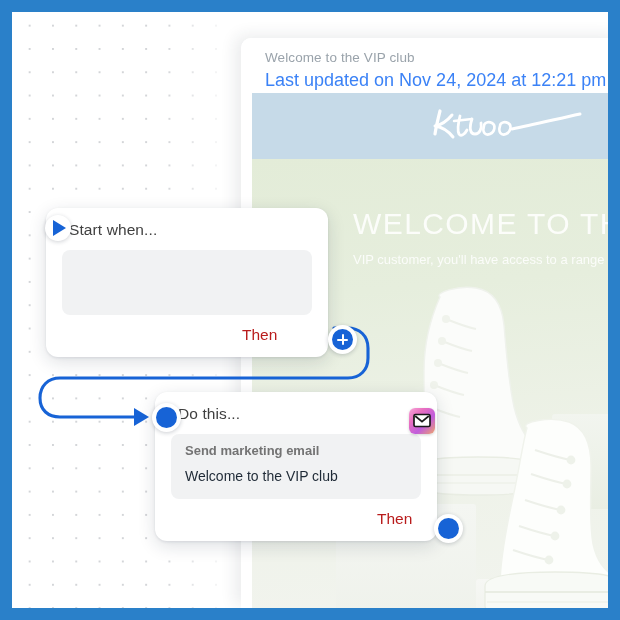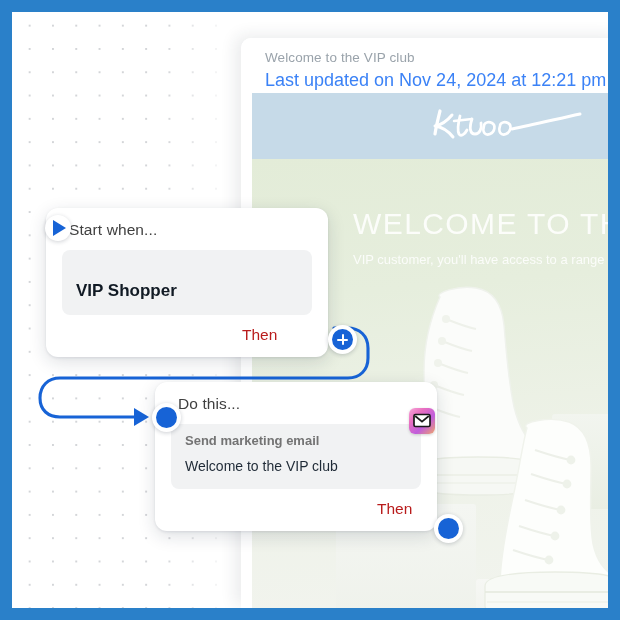--- a/index.html
+++ b/index.html
@@ -148,21 +148,21 @@
   }
 
   
   .flow-card {
     position: absolute;
     background: #ffffff;
     border-radius: 12px;
     box-shadow: 0 5px 18px rgba(22,34,55,0.14), 0 1px 3px rgba(22,34,55,0.10);
   }
   #card-start { left: 34px;  top: 196px; width: 282px; height: 149px; }
-  #card-do    { left: 143px; top: 370px; width: 282px; height: 149px; }
+  #card-do    { left: 143px; top: 380px; width: 282px; height: 149px; }
 
   .card-title {
     position: absolute;
     left: 23px; top: 13px;
     font-size: 15.5px;
     color: #404040;
     letter-spacing: .1px;
   }
   .card-body {
     position: absolute;
@@ -360,21 +360,20 @@
 
     <div class="flow-card" id="card-start">
       <div class="card-title">Start when...</div>
 
       <svg id="person-icon" viewBox="0 0 18 18">
         <circle cx="9" cy="5" r="3.6" fill="#3c4650"></circle>
         <path d="M1.8 16.2 C1.8 11.8 5 10 9 10 C13 10 16.2 11.8 16.2 16.2 Z" fill="#3c4650"></path>
       </svg>
 
       <div class="card-body" id="body-start">
-        <div class="body-line2" id="start-l2">VIP Shopper</div>
       </div>
 
       <div class="then-label" id="then-start">Then</div>
     </div>
 
     <div id="start-play-ring">
       <div id="start-play-tri"></div>
     </div>
 
     <div class="handle-ring" id="h-start-plus">

